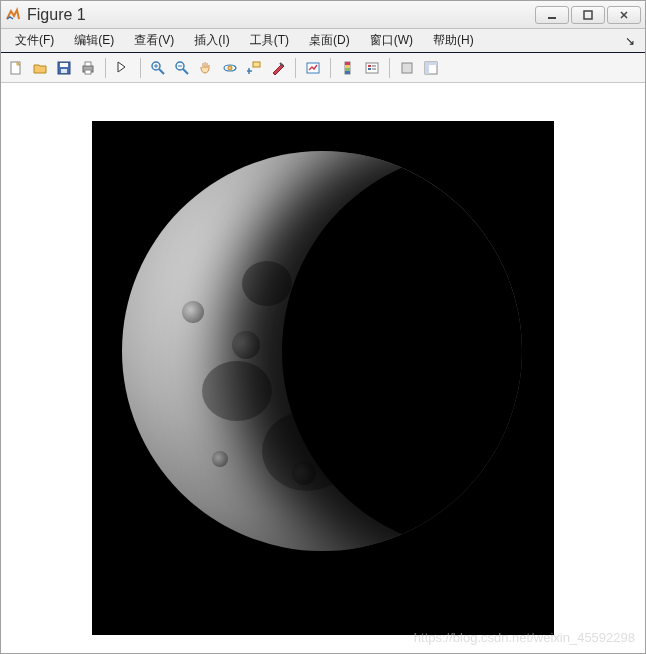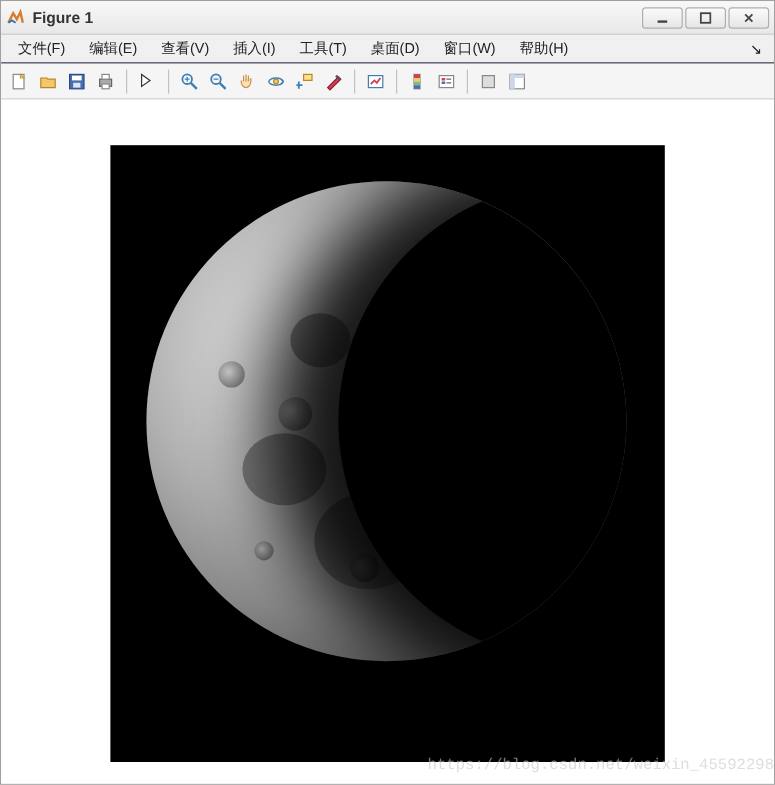--- a/index.html
+++ b/index.html
@@ -2,21 +2,21 @@
 <html><head>
   <meta charset="utf-8">
   <style>
     * { margin: 0; padding: 0; box-sizing: border-box; }
     body { font-family: "Microsoft YaHei", "SimSun", Arial, sans-serif; font-size: 12px; background: #fff; width: 646px; height: 654px; overflow: hidden; position: relative; }
     
     .window { width: 100%; height: 100%; display: flex; flex-direction: column; border: 1px solid #a0a0a0; }
     
     .titlebar { height: 28px; background: linear-gradient(#f8f8f8, #e8e8e8); border-bottom: 1px solid #c0c0c0; display: flex; align-items: center; padding: 0 4px; }
     .titlebar .app-icon { width: 16px; height: 16px; margin-right: 6px; display: flex; }
-    .titlebar .title { flex: 1; color: #333; font-size: 13px; font-weight: bold; }
+    .titlebar .title { flex: 1; color: #333; font-size: 16px; }
     .win-controls { display: flex; gap: 2px; }
     .win-btn { width: 34px; height: 18px; background: linear-gradient(#fafafa,#e6e6e6); border: 1px solid #b0b0b0; border-radius: 3px; display: flex; align-items: center; justify-content: center; cursor: pointer; }
     .win-btn svg { width: 10px; height: 10px; }
     
     .menubar { height: 24px; background: #f0f0f0; border-bottom: 1px solid #0f172a; display: flex; align-items: center; padding: 0 4px; }
     .menu-item { padding: 2px 10px; cursor: pointer; color: #222; }
     .menu-spacer { flex: 1; }
     .menu-arrow { padding: 0 6px; color: #222; cursor: pointer; }
     
     .toolbar { height: 30px; background: #f5f5f5; border-bottom: 1px solid #c8c8c8; display: flex; align-items: center; padding: 0 4px; gap: 2px; }
@@ -26,21 +26,21 @@
     
     .content { flex: 1; background: #fff; display: flex; align-items: center; justify-content: center; position: relative; padding-top: 20px; }
     .figure-canvas { width: 462px; height: 514px; background: #000; position: relative; overflow: hidden; }
     
     .moon { position: absolute; width: 400px; height: 400px; left: 30px; top: 30px; }
     .moon-body { position: absolute; inset: 0; border-radius: 50%; background: radial-gradient(circle at 35% 35%, #e8e8e8 0%, #d0d0d0 20%, #b0b0b0 40%, #888 60%, #555 78%, #111 92%); overflow: hidden; }
     .terminator { position: absolute; width: 400px; height: 400px; right: -160px; top: 0; border-radius: 50%; background: #000; box-shadow: -40px 0 60px 20px rgba(0,0,0,0.9); }
     .crater { position: absolute; border-radius: 50%; background: radial-gradient(circle at 40% 40%, rgba(255,255,255,0.15), rgba(0,0,0,0.35) 70%); }
     .mare { position: absolute; border-radius: 50%; background: rgba(50,50,50,0.45); }
     
-    .watermark { position: absolute; bottom: 8px; right: 0; color: rgba(200,200,200,0.6); font-size: 13px; font-family: Liberation Mono, monospace; }
+    .watermark { position: absolute; bottom: 8px; right: 10px; color: rgba(200,200,200,0.6); font-size: 13px; font-family: Liberation Sans, sans-serif; }
   </style>
 </head>
 <body>
 
 <div class="window">
 
   <div class="titlebar">
     <span class="app-icon">
       <svg viewBox="0 0 16 16">
           <path d="M2 12 L6 4 L9 9 L12 3 L14 12" fill="none" stroke="#d97b29" stroke-width="2"></path>

